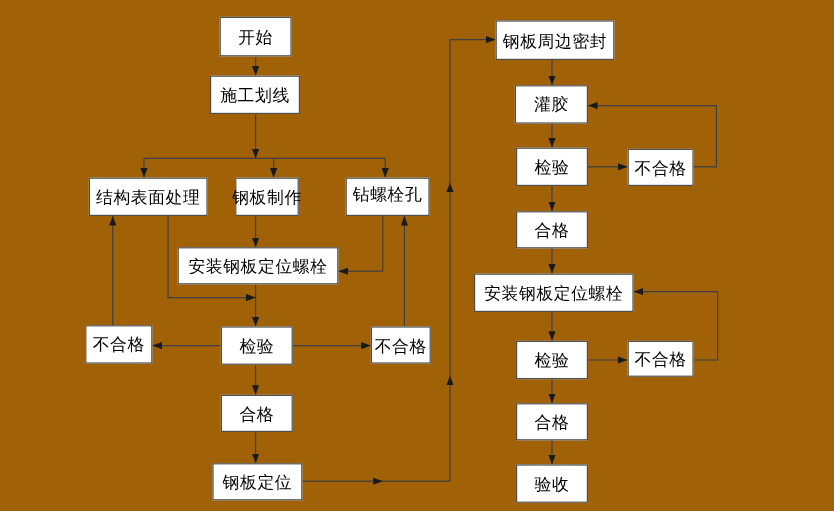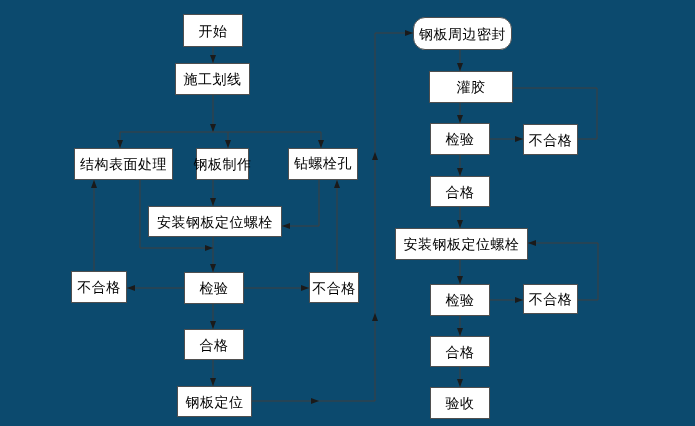--- a/index.html
+++ b/index.html
@@ -5,21 +5,21 @@
   html, body {
     margin: 0;
     padding: 0;
     background: #ffffff;
     font-family: "Liberation Sans", sans-serif;
   }
   #canvas {
     position: relative;
     width: 695px;
     height: 426px;
-    background: #0c4a6e;
+    background: #a16207;
     overflow: hidden;
   }
   #connectors {
     position: absolute;
     left: 0;
     top: 0;
     width: 695px;
     height: 426px;
   }
   .node {
@@ -115,22 +115,22 @@
   <div class="node" style="left:175px; top:63px;  width:75px;  height:32px;">施工划线</div>
   <div class="node" style="left:196px; top:148px; width:53px;  height:32px;">钢板制作</div>
   <div class="node" style="left:288px; top:148px; width:70px;  height:32px;font-family:Liberation Mono, monospace;">钻螺栓孔</div>
   <div class="node" style="left:148px; top:206px; width:134px; height:31px;">安装钢板定位螺栓</div>
   <div class="node" style="left:71px;  top:271px; width:56px;  height:32px;">不合格</div>
   <div class="node" style="left:184px; top:272px; width:60px;  height:32px;">检验</div>
   <div class="node" style="left:309px; top:272px; width:50px;  height:31px;">不合格</div>
   <div class="node" style="left:184px; top:329px; width:60px;  height:31px;">合格</div>
   <div class="node" style="left:177px; top:386px; width:75px;  height:31px;">钢板定位</div>
 
-  <div class="node" style="left:413px; top:17px;  width:99px;  height:33px;border-radius:12px;">钢板周边密封</div>
-  <div class="node" style="left:429px; top:71px;  width:84px;  height:32px;">灌胶</div>
+  <div class="node" style="left:413px; top:17px;  width:99px;  height:33px;">钢板周边密封</div>
+  <div class="node" style="left:429px; top:71px;  width:61px;  height:32px;">灌胶</div>
   <div class="node" style="left:430px; top:123px; width:60px;  height:32px;">检验</div>
   <div class="node" style="left:523px; top:124px; width:55px;  height:31px;">不合格</div>
   <div class="node" style="left:430px; top:176px; width:60px;  height:31px;">合格</div>
   <div class="node" style="left:395px; top:228px; width:133px; height:32px;">安装钢板定位螺栓</div>
   <div class="node" style="left:430px; top:284px; width:60px;  height:32px;">检验</div>
   <div class="node" style="left:523px; top:284px; width:55px;  height:30px;">不合格</div>
   <div class="node" style="left:430px; top:336px; width:60px;  height:31px;">合格</div>
   <div class="node" style="left:430px; top:387px; width:60px;  height:32px;">验收</div>
 
 </div>

